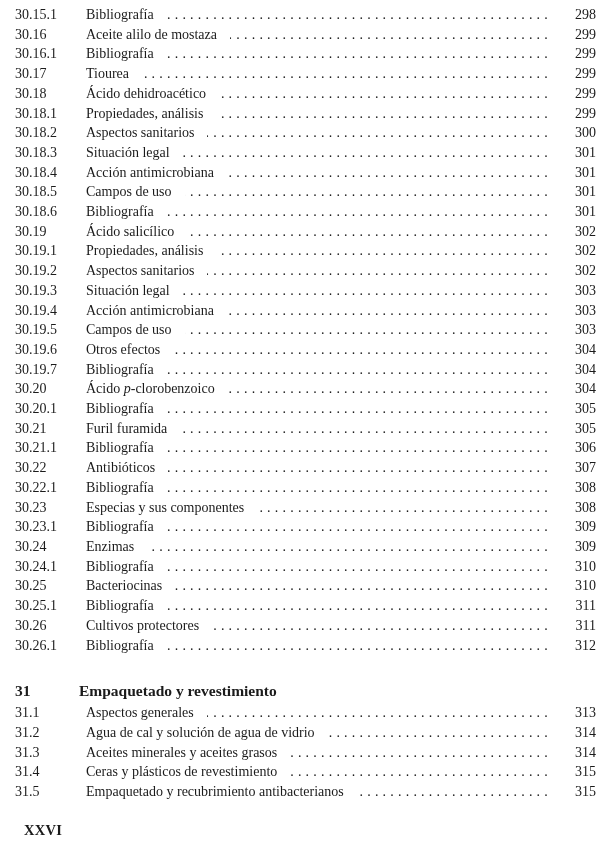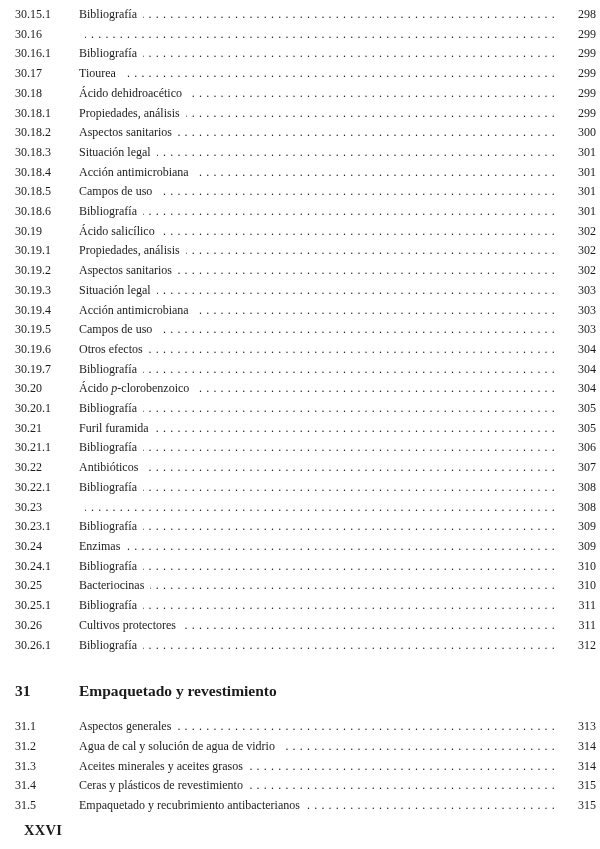--- a/index.html
+++ b/index.html
@@ -17,22 +17,23 @@
     height: 849px;
     padding: 5px 4px 0 15px;
     overflow: hidden;
     background: #ffffff;
   }
   .toc-list { width: 100%; }
   .row {
     display: flex;
     align-items: flex-end;
     line-height: 19.7px;
-    font-size: 12px;
+    font-size: 14px;
     white-space: nowrap;
+    gap: 7px;
   }
   .num {
     width: 64px;
     flex-shrink: 0;
   }
   .title { white-space: nowrap; }
   .dots {
     flex: 1 1 auto;
     overflow: hidden;
     white-space: nowrap;
@@ -52,21 +53,21 @@
   }
   .chapter-heading {
     display: flex;
     align-items: flex-end;
     margin-top: 26px;
     font-size: 15.5px;
     font-weight: bold;
     line-height: 20px;
   }
   .chapter-heading .num { width: 64px; flex-shrink: 0; }
-  #list-ch31 { margin-top: 16px; }
+  #list-ch31 { margin-top: 2px; }
   .page-footer {
     position: absolute;
     left: 24px;
     top: 822px;
     font-weight: bold;
     font-size: 14.5px;
     letter-spacing: 0.3px;
   }
 </style>
 </head>
@@ -76,20 +77,21 @@
 
   <div class="toc-list" id="list-top">
       <div class="row">
         <span class="num">30.15.1</span>
         <span class="title"><span>Bibliografía</span></span>
         <span class="dots"></span>
         <span class="pageno">298</span>
       </div>
       <div class="row">
         <span class="num">30.16</span>
+        <span class="title"><span>Aceite alilo de mostaza</span></span>
         <span class="dots"></span>
         <span class="pageno">299</span>
       </div>
       <div class="row">
         <span class="num">30.16.1</span>
         <span class="title"><span>Bibliografía</span></span>
         <span class="dots"></span>
         <span class="pageno">299</span>
       </div>
       <div class="row">
@@ -219,20 +221,21 @@
         <span class="pageno">307</span>
       </div>
       <div class="row">
         <span class="num">30.22.1</span>
         <span class="title"><span>Bibliografía</span></span>
         <span class="dots"></span>
         <span class="pageno">308</span>
       </div>
       <div class="row">
         <span class="num">30.23</span>
+        <span class="title"><span>Especias y sus componentes</span></span>
         <span class="dots"></span>
         <span class="pageno">308</span>
       </div>
       <div class="row">
         <span class="num">30.23.1</span>
         <span class="title"><span>Bibliografía</span></span>
         <span class="dots"></span>
         <span class="pageno">309</span>
       </div>
       <div class="row">

